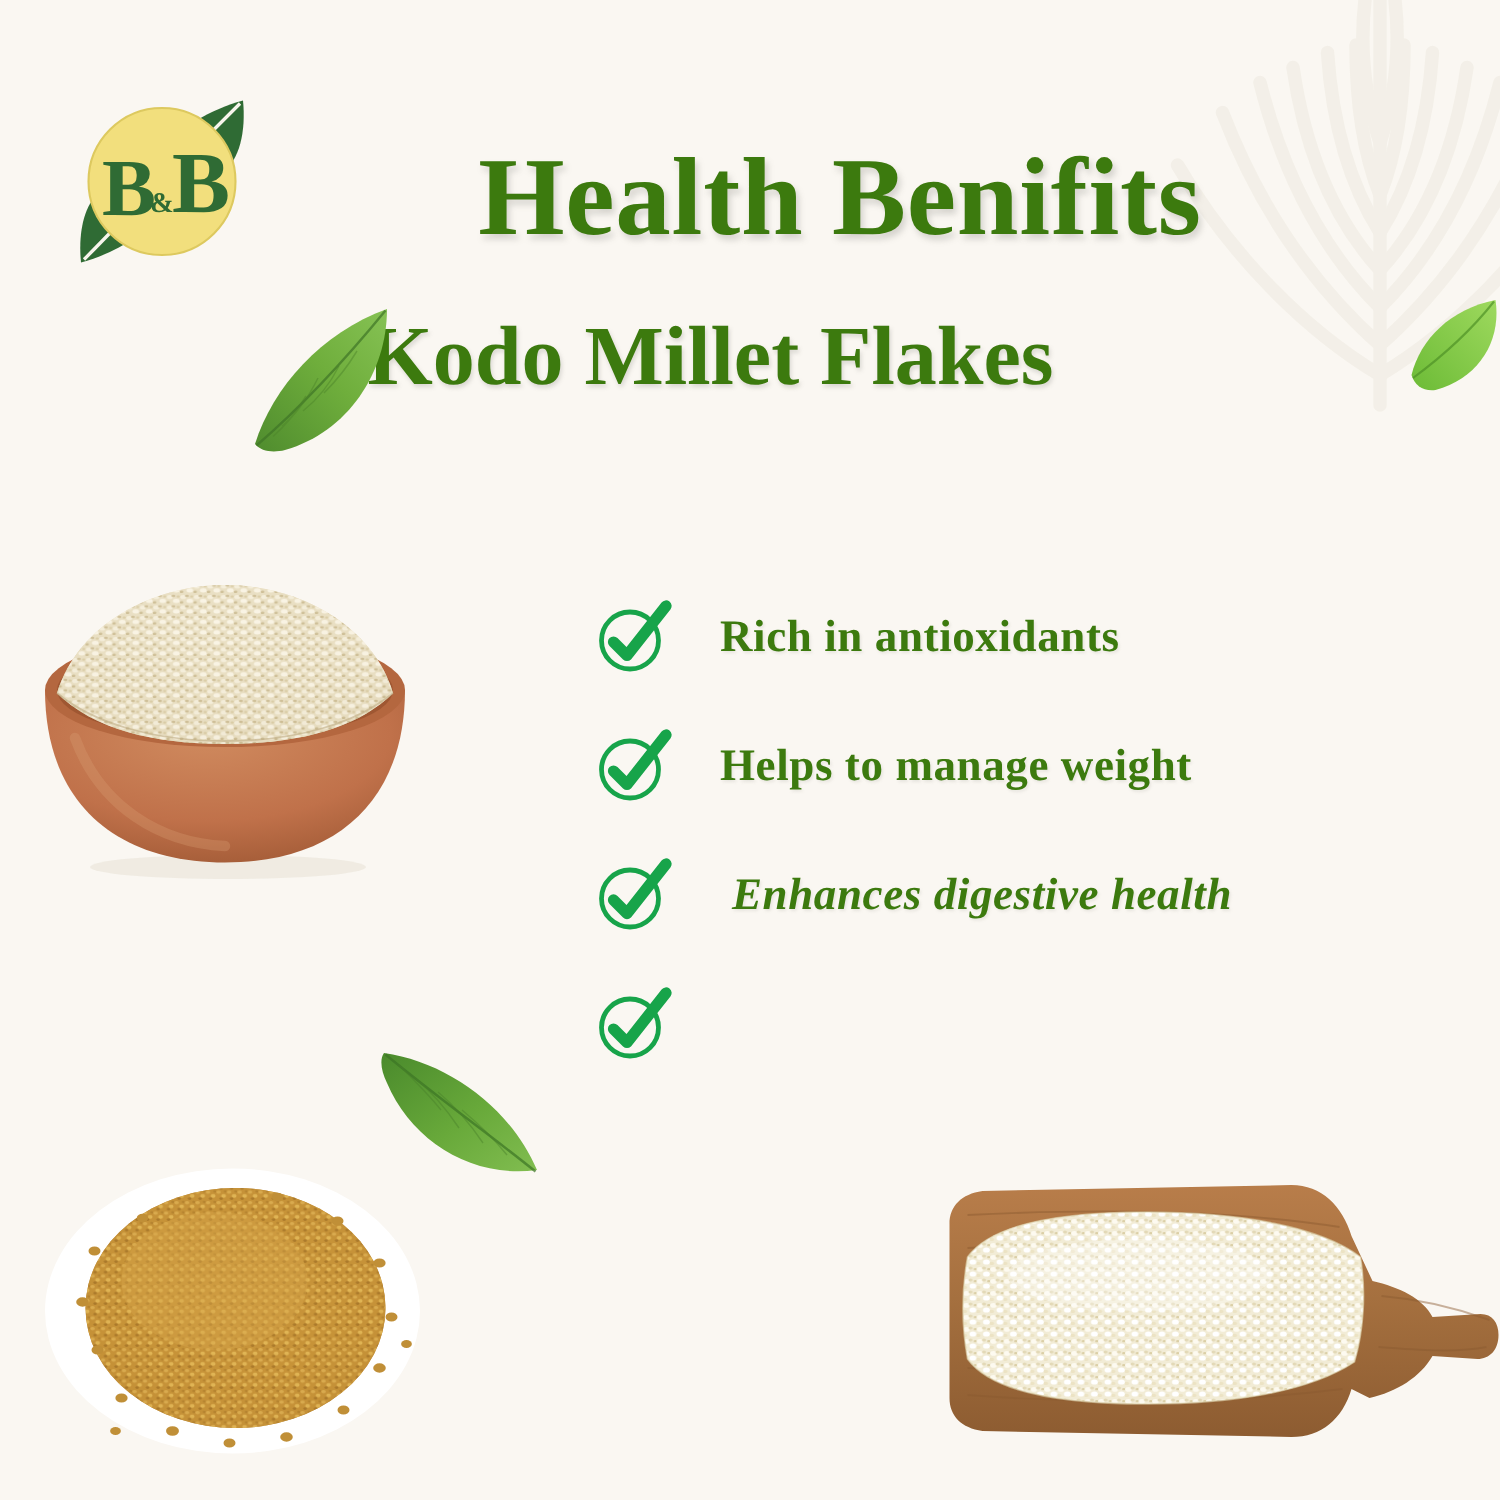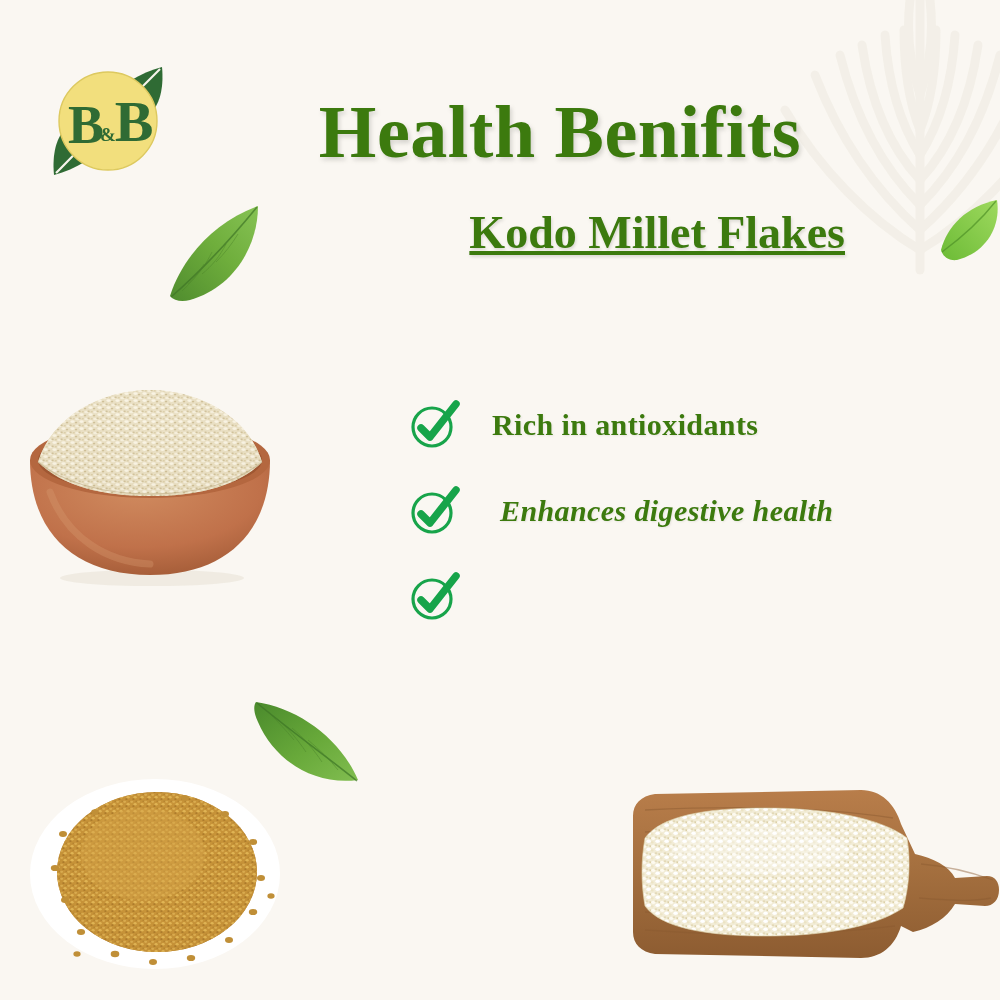--- a/index.html
+++ b/index.html
@@ -52,33 +52,32 @@
     letter-spacing: .5px;
     text-shadow: 2px 3px 4px rgba(120,120,110,.28);
     white-space: nowrap;
     margin-top: 20px;
   }
   .subtitle {
     position: absolute;
     left: 245px;
     top: 206px;
     width: 600px;
-    text-align: right;
-    font-size: 46px;
+    text-align: left;
+    font-size: 56px;
     font-weight: bold;
     color: #3c7a0e;
     text-shadow: 1px 2px 3px rgba(120,120,110,.25);
     white-space: nowrap;
-    text-decoration: underline;
   }
 
   
   .benefits {
     position: absolute;
-    left: 408px;
+    left: 396px;
     top: 382px;
     width: 560px;
   }
   .benefit-row {
     display: flex;
     align-items: center;
     height: 86px;
   }
   .check-icon {
     flex: 0 0 auto;
@@ -156,20 +155,27 @@
   <div class="benefits">
 
     <div class="benefit-row indent-1">
       <svg class="check-icon" viewBox="0 0 52 52">
         <circle cx="24" cy="28" r="19" fill="none" stroke="#17a44a" stroke-width="3.2"></circle>
         <path d="M13 29 L22 38 L48 5" fill="none" stroke="#17a44a" stroke-width="7.5" stroke-linecap="round" stroke-linejoin="round"></path>
       </svg>
       <span class="benefit-text">Rich in antioxidants</span>
     </div>
 
+    <div class="benefit-row indent-2">
+      <svg class="check-icon" viewBox="0 0 52 52">
+        <circle cx="24" cy="28" r="19" fill="none" stroke="#17a44a" stroke-width="3.2"></circle>
+        <path d="M13 29 L22 38 L48 5" fill="none" stroke="#17a44a" stroke-width="7.5" stroke-linecap="round" stroke-linejoin="round"></path>
+      </svg>
+      <span class="benefit-text">Helps to manage weight</span>
+    </div>
 
     <div class="benefit-row indent-3">
       <svg class="check-icon" viewBox="0 0 52 52">
         <circle cx="24" cy="28" r="19" fill="none" stroke="#17a44a" stroke-width="3.2"></circle>
         <path d="M13 29 L22 38 L48 5" fill="none" stroke="#17a44a" stroke-width="7.5" stroke-linecap="round" stroke-linejoin="round"></path>
       </svg>
       <span class="benefit-text">Enhances digestive health</span>
     </div>
 
     <div class="benefit-row indent-4">

